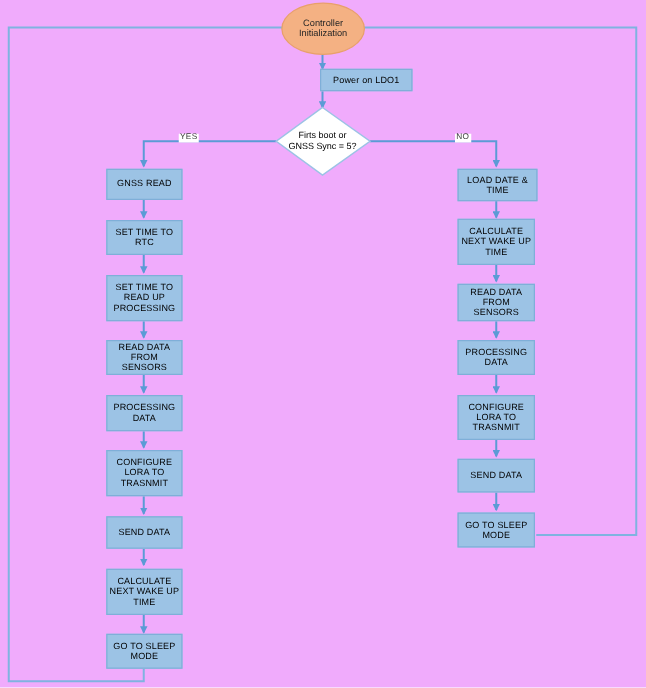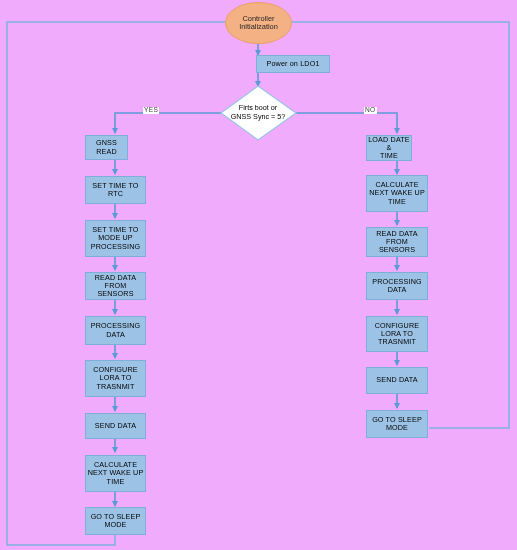--- a/index.html
+++ b/index.html
@@ -137,32 +137,32 @@
   </div>
 
   <div class="decision-text" style="left:213px; top:98px; width:90px; height:30px; flex-direction:column;">
     <span>Firts boot or</span>
     <span>GNSS Sync = 5?</span>
   </div>
 
   <div class="edge-label" style="left:143px; top:107px;">YES</div>
   <div class="edge-label" style="left:364px; top:107px;">NO</div>
 
-  <div class="node process" style="left:85px; top:135px; width:43px; height:25px; flex-direction:column;">
+  <div class="node process" style="left:85px; top:135px; width:61px; height:25px; flex-direction:column;">
     <span>GNSS READ</span>
   </div>
 
   <div class="node process" style="left:85px; top:176px; width:61px; height:28px; flex-direction:column;">
     <span>SET TIME TO</span>
     <span>RTC</span>
   </div>
 
   <div class="node process" style="left:85px; top:220px; width:61px; height:37px; flex-direction:column;">
     <span>SET TIME TO</span>
-    <span>MODE UP</span>
+    <span>READ UP</span>
     <span>PROCESSING</span>
   </div>
 
   <div class="node process" style="left:85px; top:272px; width:61px; height:28px; flex-direction:column;">
     <span>READ DATA</span>
     <span>FROM SENSORS</span>
   </div>
 
   <div class="node process" style="left:85px; top:316px; width:61px; height:29px; flex-direction:column;">
     <span>PROCESSING</span>
@@ -183,21 +183,21 @@
     <span>CALCULATE</span>
     <span>NEXT WAKE UP</span>
     <span>TIME</span>
   </div>
 
   <div class="node process" style="left:85px; top:507px; width:61px; height:28px; flex-direction:column;">
     <span>GO TO SLEEP</span>
     <span>MODE</span>
   </div>
 
-  <div class="node process" style="left:366px; top:135px; width:46px; height:26px; flex-direction:column;">
+  <div class="node process" style="left:366px; top:135px; width:64px; height:26px; flex-direction:column;">
     <span>LOAD DATE &amp;</span>
     <span>TIME</span>
   </div>
 
   <div class="node process" style="left:366px; top:175px; width:62px; height:37px; flex-direction:column;">
     <span>CALCULATE</span>
     <span>NEXT WAKE UP</span>
     <span>TIME</span>
   </div>
 

